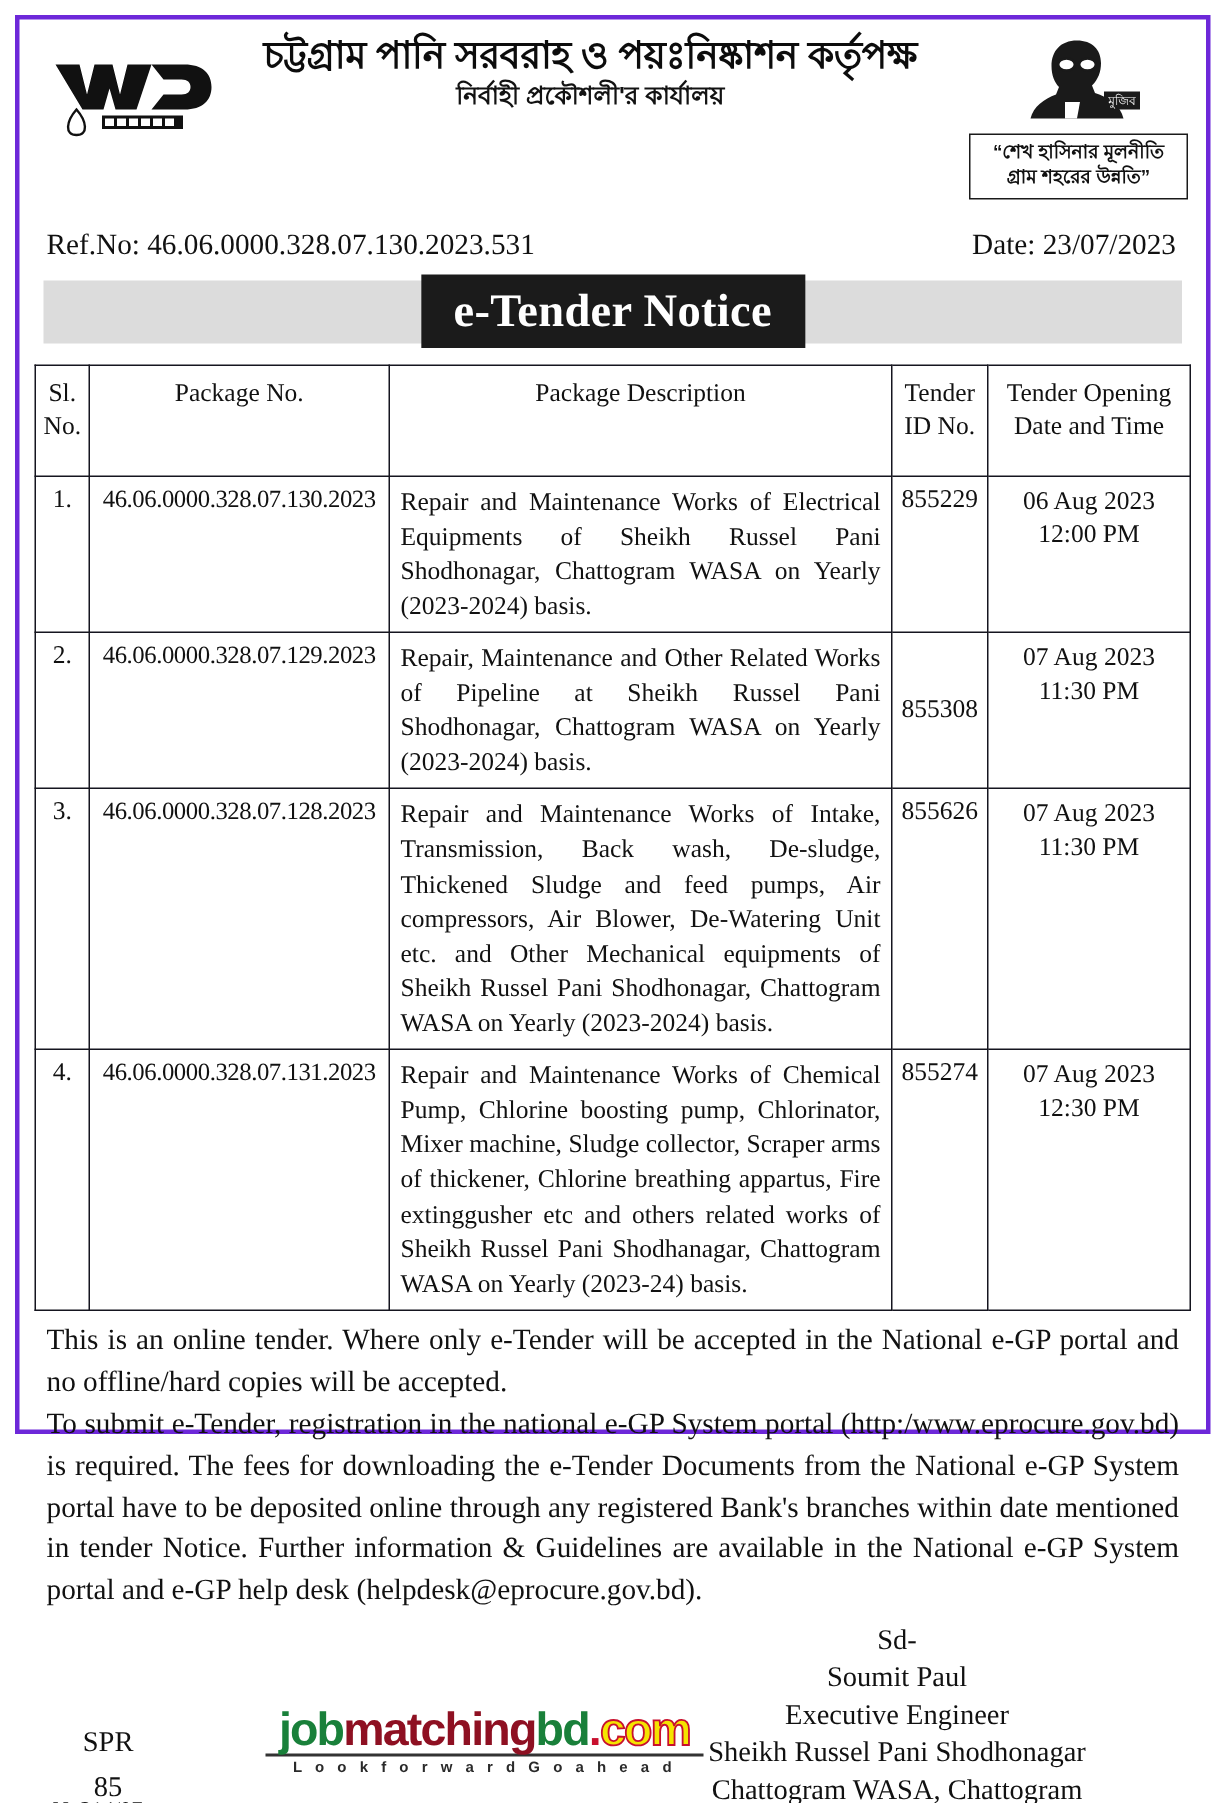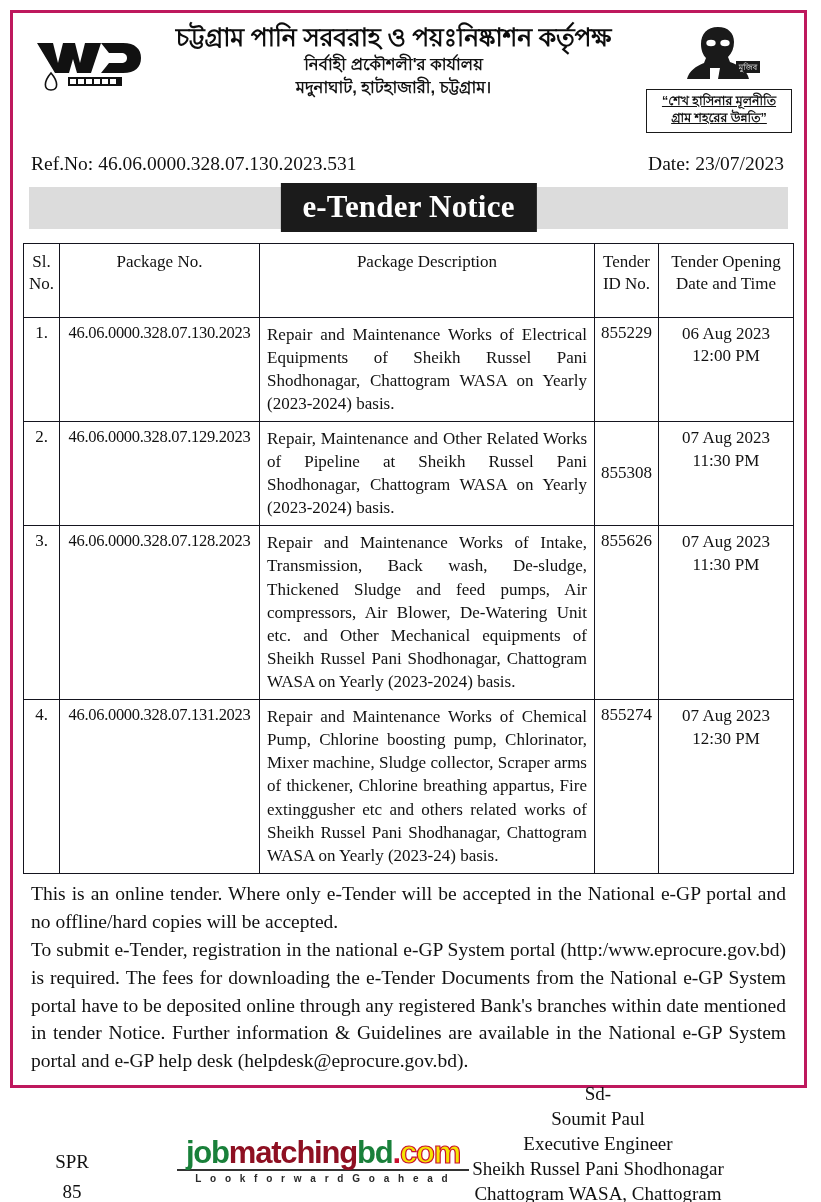--- a/index.html
+++ b/index.html
@@ -14,22 +14,22 @@
     color: #111111;
     overflow: hidden;
     position: relative;
   }
 
   .page {
     position: absolute;
     left: 10px;
     top: 10px;
     width: 797px;
-    height: 1078px;
-    border: 3px solid #be185d;
+    height: 946px;
+    border: 3px solid #6d28d9;
     box-sizing: border-box;
     background: #ffffff;
   }
   .inner {
     position: absolute;
     left: 0; top: 0; right: 0; bottom: 0;
     padding: 6px 10px 0 10px;
     box-sizing: border-box;
   }
 
@@ -70,21 +70,20 @@
     line-height: 1.42;
     color: #121212;
   }
 
   .head-right {
     position: absolute;
     right: 2px;
     top: 2px;
     width: 146px;
     text-align: center;
-    text-decoration: underline;
   }
   .portrait {
     width: 90px;
     height: 64px;
     margin: 0 auto 4px auto;
     position: relative;
   }
   .portrait svg { display:block; }
   .slogan-box {
     border: 1.6px solid #1a1a1a;
@@ -285,21 +284,20 @@
               <rect x="63" y="46" width="6" height="5"></rect>
           <rect x="71" y="46" width="6" height="5"></rect>
               <rect x="79" y="46" width="6" height="5"></rect>
         </g>
       </svg>
     </div>
 
     <div class="head-center">
       <div class="org-name">চট্টগ্রাম পানি সরবরাহ ও পয়ঃনিষ্কাশন কর্তৃপক্ষ</div>
       <div class="org-sub">নির্বাহী প্রকৌশলী'র কার্যালয়</div>
-      <div class="org-sub">মদুনাঘাট, হাটহাজারী, চট্টগ্রাম।</div>
     </div>
 
     <div class="head-right">
       <div class="portrait">
         <svg width="90" height="64" viewBox="0 0 90 64">
           <g fill="#1a1a1a">
             <path d="M44 6 C33 6 27 13 27 23 C27 29 29 34 32 37 L30 42 C22 45 15 50 13 58 L75 58 C73 49 65 44 56 41 L54 36 C58 32 60 27 60 21 C60 12 54 6 44 6 Z"></path>
           </g>
           <g fill="#fff">
             <ellipse cx="37" cy="22" rx="5.5" ry="4"></ellipse>

